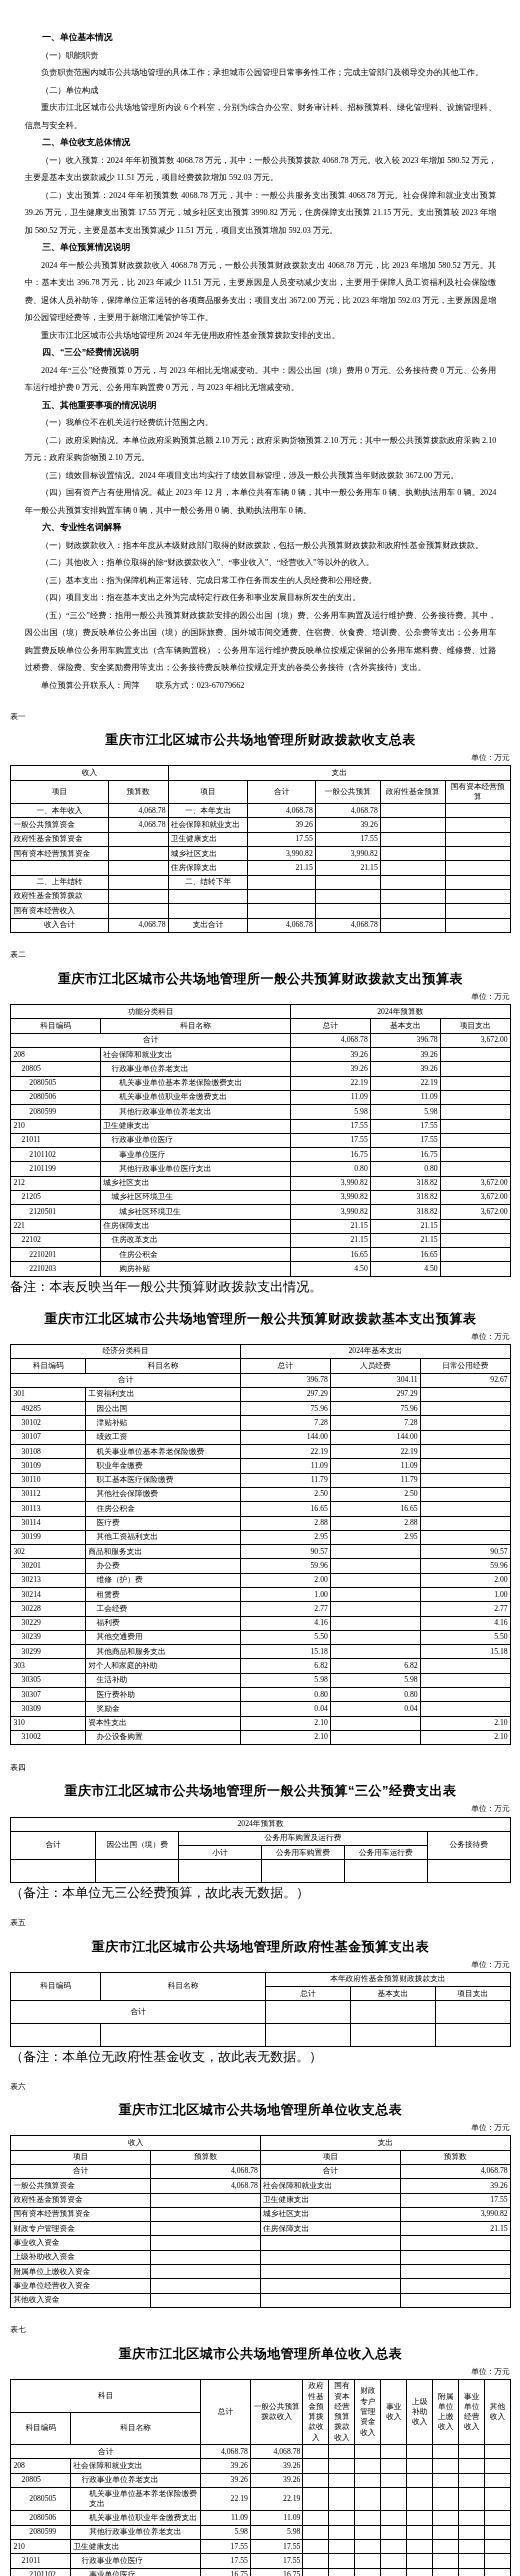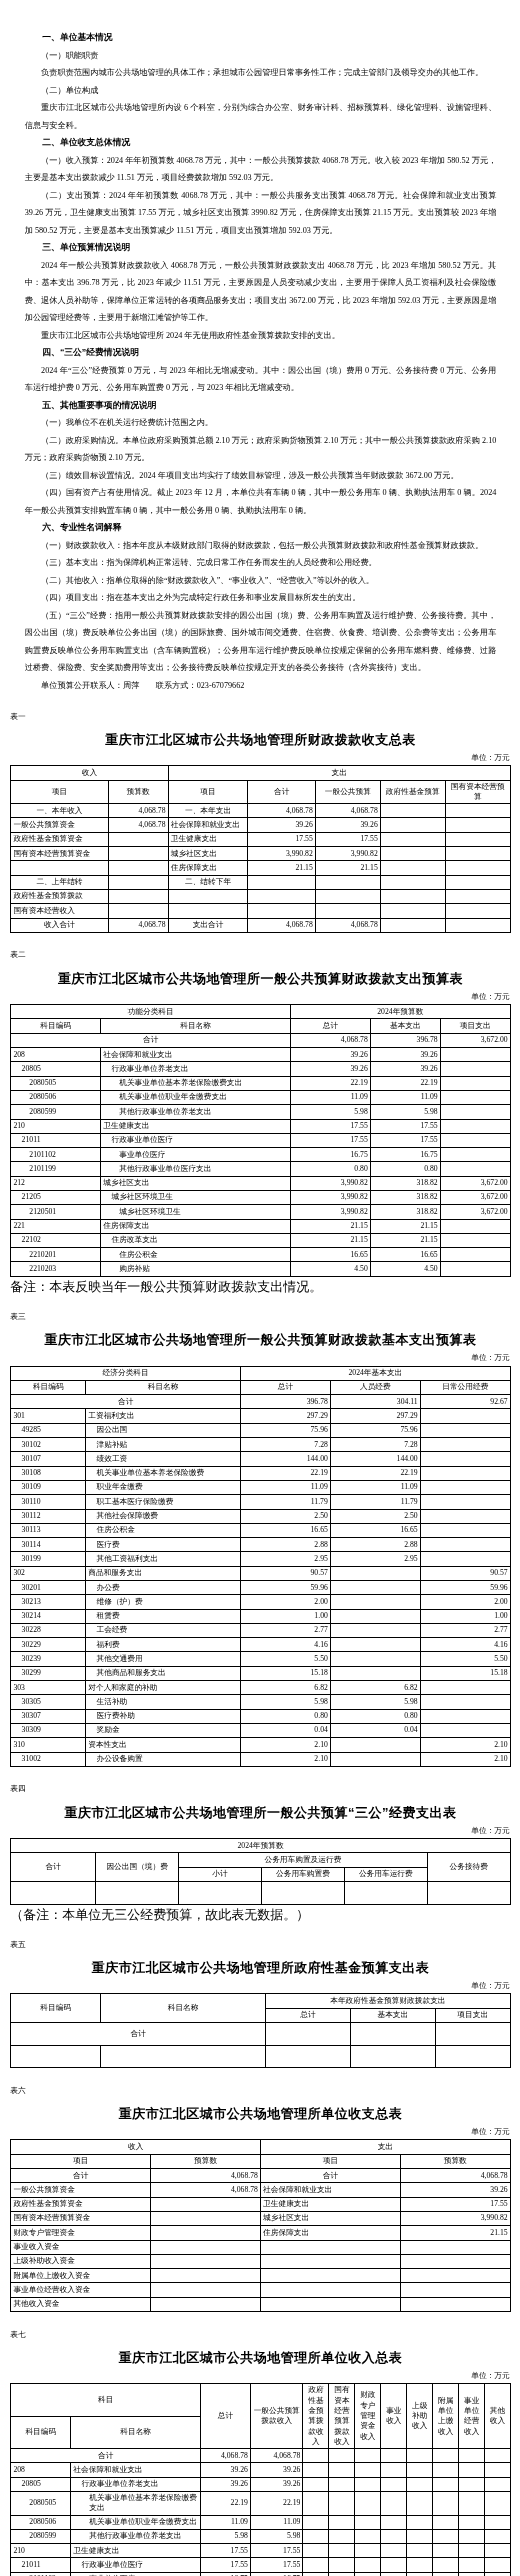--- a/index.html
+++ b/index.html
@@ -45,22 +45,22 @@
       <p class="para">重庆市江北区城市公共场地管理所 2024 年无使用政府性基金预算拨款安排的支出。</p>
       <h2 class="heading">四、“三公”经费情况说明</h2>
       <p class="para">2024 年“三公”经费预算 0 万元，与 2023 年相比无增减变动。其中：因公出国（境）费用 0 万元、公务接待费 0 万元、公务用车运行维护费 0 万元、公务用车购置费 0 万元，与 2023 年相比无增减变动。</p>
       <h2 class="heading">五、其他重要事项的情况说明</h2>
       <p class="para">（一）我单位不在机关运行经费统计范围之内。</p>
       <p class="para">（二）政府采购情况。本单位政府采购预算总额 2.10 万元；政府采购货物预算 2.10 万元；其中一般公共预算拨款政府采购 2.10 万元；政府采购货物预 2.10 万元。</p>
       <p class="para">（三）绩效目标设置情况。2024 年项目支出均实行了绩效目标管理，涉及一般公共预算当年财政拨款 3672.00 万元。</p>
       <p class="para">（四）国有资产占有使用情况。截止 2023 年 12 月，本单位共有车辆 0 辆，其中一般公务用车 0 辆、执勤执法用车 0 辆。2024 年一般公共预算安排购置车辆 0 辆，其中一般公务用 0 辆、执勤执法用车 0 辆。</p>
       <h2 class="heading">六、专业性名词解释</h2>
       <p class="para">（一）财政拨款收入：指本年度从本级财政部门取得的财政拨款，包括一般公共预算财政拨款和政府性基金预算财政拨款。</p>
+      <p class="para">（二）其他收入：指单位取得的除“财政拨款收入”、“事业收入”、“经营收入”等以外的收入。</p>
       <p class="para">（三）基本支出：指为保障机构正常运转、完成日常工作任务而发生的人员经费和公用经费。</p>
-      <p class="para">（二）其他收入：指单位取得的除“财政拨款收入”、“事业收入”、“经营收入”等以外的收入。</p>
       <p class="para">（四）项目支出：指在基本支出之外为完成特定行政任务和事业发展目标所发生的支出。</p>
       <p class="para">（五）“三公”经费：指用一般公共预算财政拨款安排的因公出国（境）费、公务用车购置及运行维护费、公务接待费。其中，因公出国（境）费反映单位公务出国（境）的国际旅费、国外城市间交通费、住宿费、伙食费、培训费、公杂费等支出；公务用车购置费反映单位公务用车购置支出（含车辆购置税）；公务用车运行维护费反映单位按规定保留的公务用车燃料费、维修费、过路过桥费、保险费、安全奖励费用等支出；公务接待费反映单位按规定开支的各类公务接待（含外宾接待）支出。</p>
       <p class="para">单位预算公开联系人：周萍　　联系方式：023-67079662</p>
     </div>
   <div>
       <div class="tblock">
         <div class="tlabel">表一</div>
         <div class="ttitle">重庆市江北区城市公共场地管理所财政拨款收支总表</div>
         <div class="tunit">单位：万元</div>
         <table class="grid">
@@ -315,21 +315,20 @@
               <td class="l" style="padding-left: 18px;">购房补贴</td>
               <td class="r">4.50</td>
               <td class="r">4.50</td>
               <td class="r"></td>
             </tr>
           </tbody>
         </table>
         <div class="tnote">备注：本表反映当年一般公共预算财政拨款支出情况。</div>
       </div>
       <div class="tblock">
-        <div class="tlabel">表三</div>
         <div class="ttitle">重庆市江北区城市公共场地管理所一般公共预算财政拨款基本支出预算表</div>
         <div class="tunit">单位：万元</div>
         <table class="grid">
           <colgroup>
             <col style="width: 15%;">
             <col style="width: 31%;">
             <col style="width: 18%;">
             <col style="width: 18%;">
             <col style="width: 18%;">
           </colgroup>
@@ -606,20 +605,21 @@
             </tr>
             <tr>
               <td class="l" style="height: 19.6px;"></td>
               <td class="l" style="height: 19.6px;"></td>
               <td class="c" style="height: 19.6px;"></td>
               <td class="c" style="height: 19.6px;"></td>
               <td class="c" style="height: 19.6px;"></td>
             </tr>
           </tbody>
         </table>
+        <div class="tnote">（备注：本单位无政府性基金收支，故此表无数据。）</div>
       </div>
       <div class="tblock">
         <div class="tlabel">表六</div>
         <div class="ttitle">重庆市江北区城市公共场地管理所单位收支总表</div>
         <div class="tunit">单位：万元</div>
         <table class="grid">
           <colgroup>
             <col style="width: 28%;">
             <col style="width: 22%;">
             <col style="width: 28%;">

